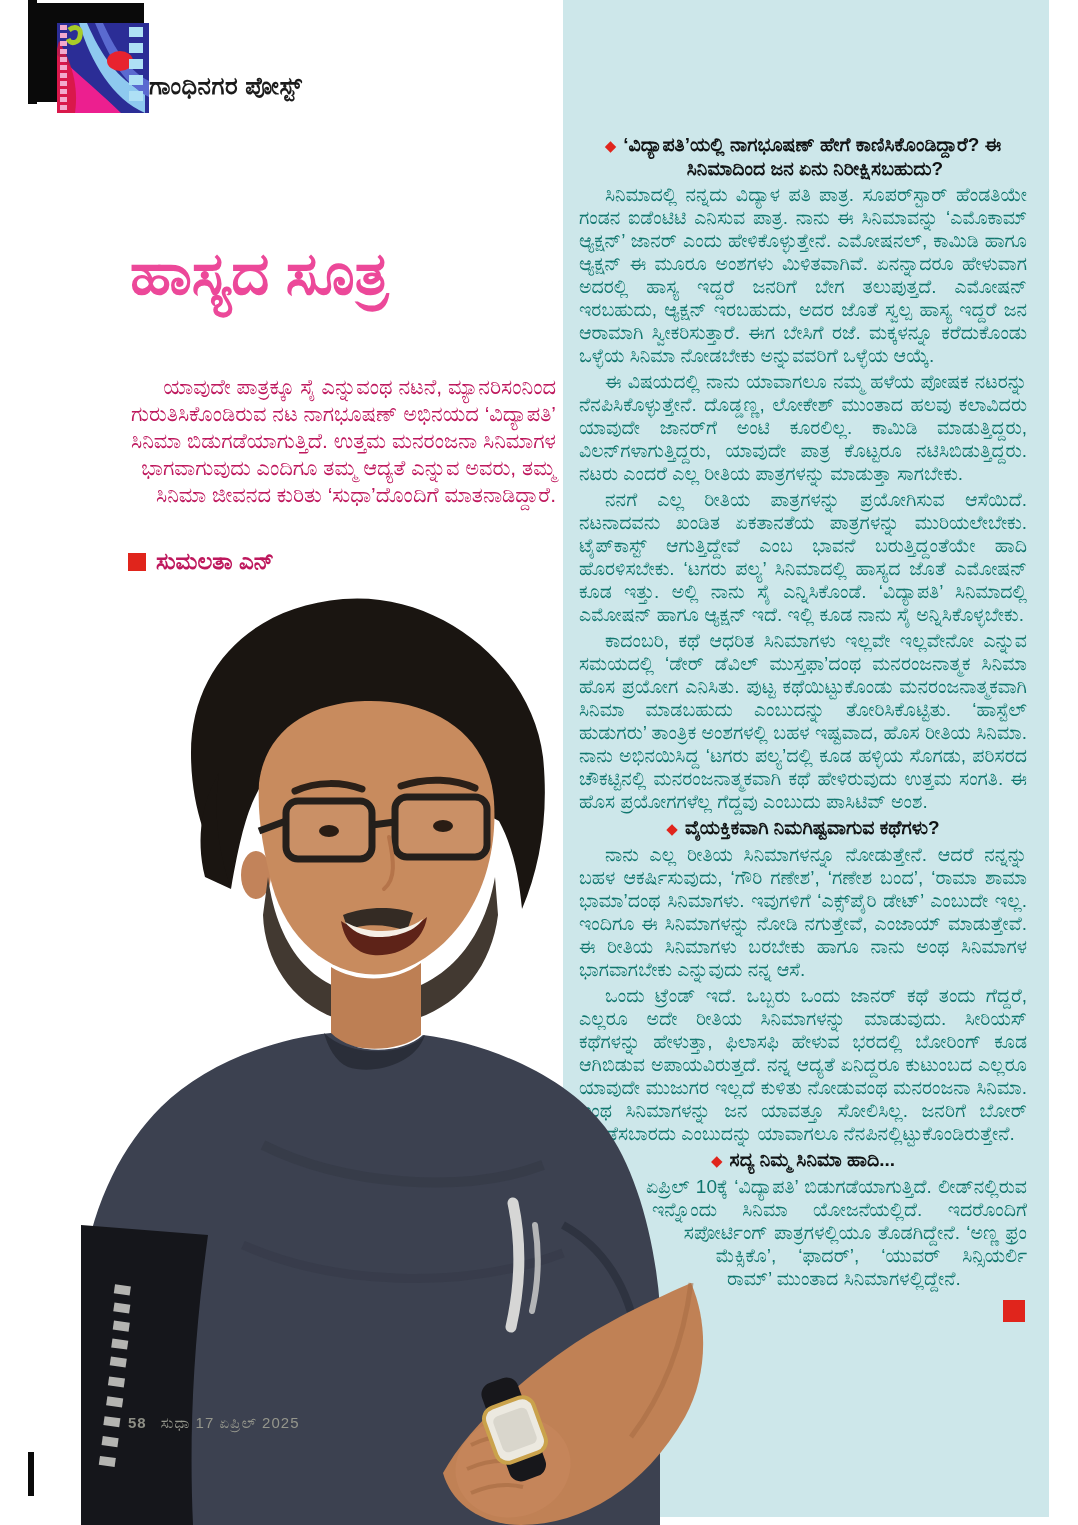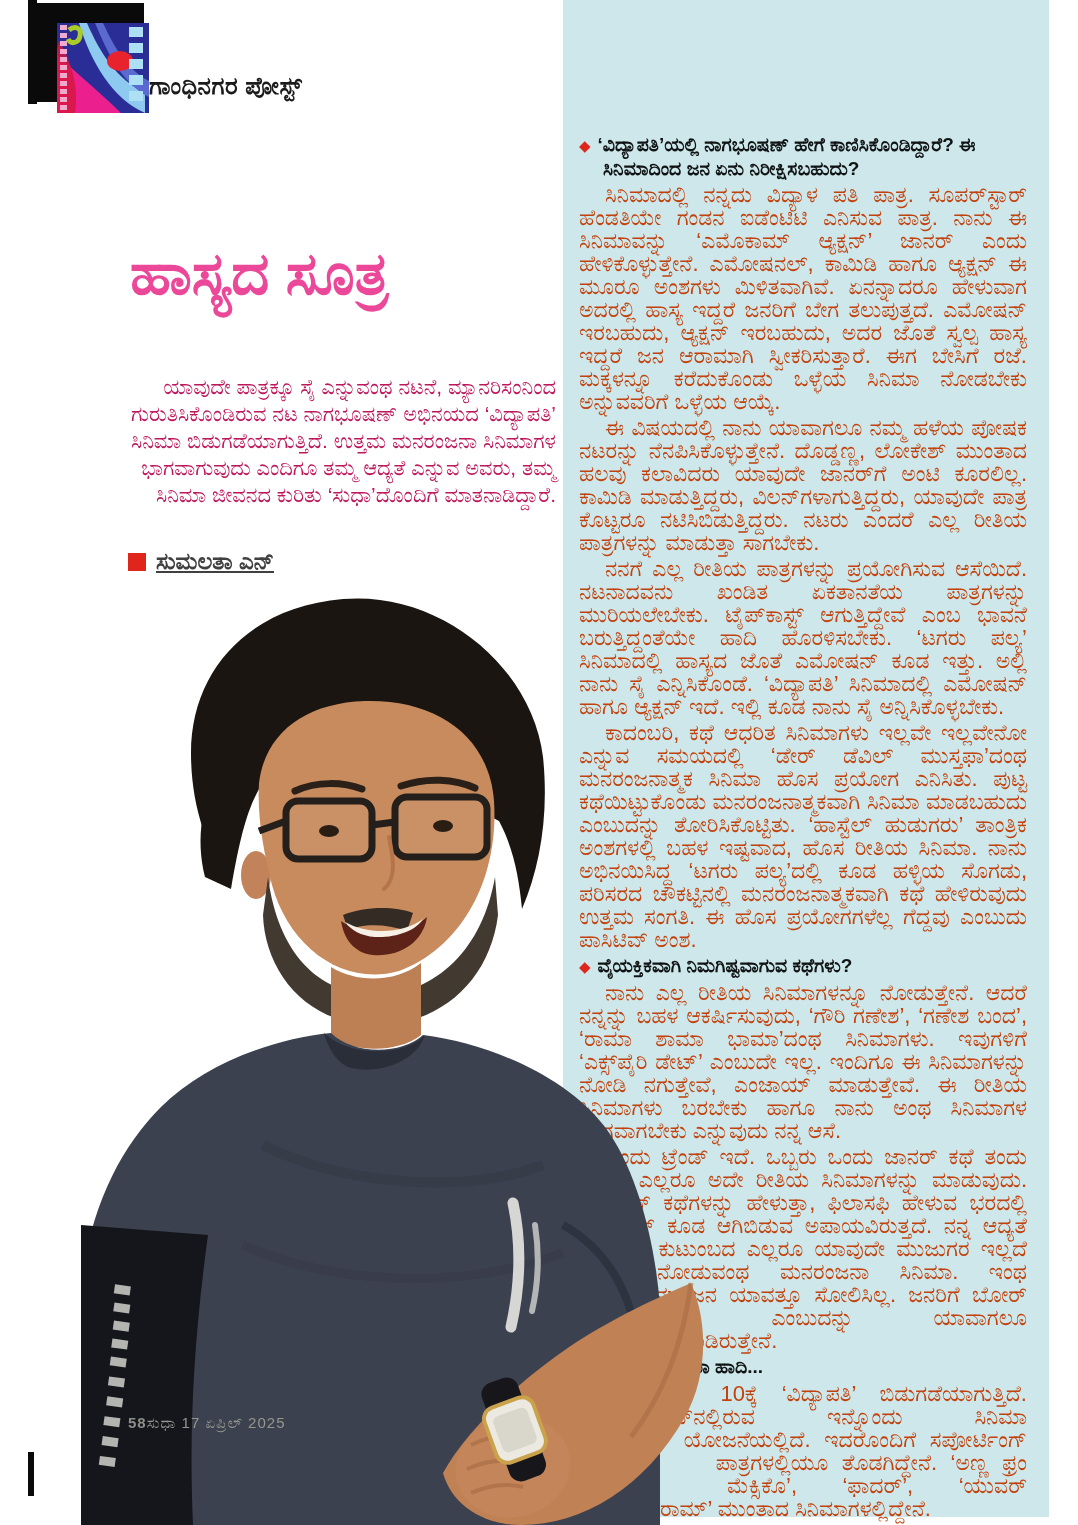--- a/index.html
+++ b/index.html
@@ -18,39 +18,39 @@
 
   .headline{position:absolute;left:94px;top:114px;width:470px;font-size:86px;line-height:96px;
             font-weight:700;color:#951d18;letter-spacing:1px;white-space:nowrap;}
   .subtitle{position:absolute;left:102px;top:238px;width:440px;font-size:59px;line-height:72px;
             font-weight:700;color:#ec4899;white-space:nowrap;}
 
   .intro{position:absolute;left:100px;top:352px;width:428px;font-size:21px;line-height:27px;color:#be185d;text-align:right;}
 
   .byline{position:absolute;left:100px;top:548px;display:flex;align-items:center;gap:10px;}
   .byline-square{width:18px;height:18px;background:#e0251c;flex:0 0 auto;}
-  .byline-name{font-size:23px;font-weight:700;color:#404040;text-decoration:underline;}
+  .byline-name{font-size:23px;font-weight:700;color:#be185d;}
 
   
   .qa-column{position:absolute;left:535px;top:0;width:486px;height:1517px;background:#cde7ea;
              box-sizing:border-box;padding:133px 22px 0 16px;z-index:1;}
   .q{font-size:19px;line-height:23px;font-weight:700;color:#101314;
-     padding-left:24px;text-indent:-24px;margin:0 0 3px 0;}
+     padding-left:24px;text-indent:-24px;margin:0 0 3px 0;text-align:center;}
   .q .diamond{color:#e0251c;font-size:15px;margin-right:7px;font-style:normal;}
-  .a{font-size:22px;line-height:23px;color:#c2410c;text-align:justify;text-indent:26px;margin:0 0 3px 0;}
+  .a{font-size:19px;line-height:23px;color:#0f766e;text-align:justify;text-indent:26px;margin:0 0 3px 0;}
   .arm-spacer{float:left;width:148px;height:100px;
               shape-outside:polygon(0 0,6% 0,100% 100%,0 100%);
               clip-path:polygon(0 0,6% 0,100% 100%,0 100%);}
   .end-marker{width:22px;height:22px;background:#e0251c;margin:10px 2px 0 auto;}
 
   
   .photo{position:absolute;left:15px;top:585px;width:700px;height:940px;z-index:2;pointer-events:none;}
 
   .footer-credit{position:absolute;left:100px;top:1414px;z-index:3;font-size:15px;color:#95968c;
-                 letter-spacing:1px;display:flex;}
+                 letter-spacing:1px;display:flex;gap:14px;}
   .footer-credit .pg{font-weight:700;color:#8d8e85;}
 
   
   .page-curl{position:absolute;right:0;top:38px;width:26px;height:230px;
              background:linear-gradient(100deg,rgba(90,90,90,.35) 0%,rgba(160,160,160,.12) 40%,rgba(255,255,255,0) 75%);
              border-bottom-left-radius:60px;z-index:0;}
   .speck-tr{position:absolute;right:12px;top:0;width:9px;height:6px;background:#3a3a3a;}
   .speck-br{position:absolute;right:14px;bottom:3px;width:6px;height:5px;background:#4a4a4a;}
 </style>
 </head>

